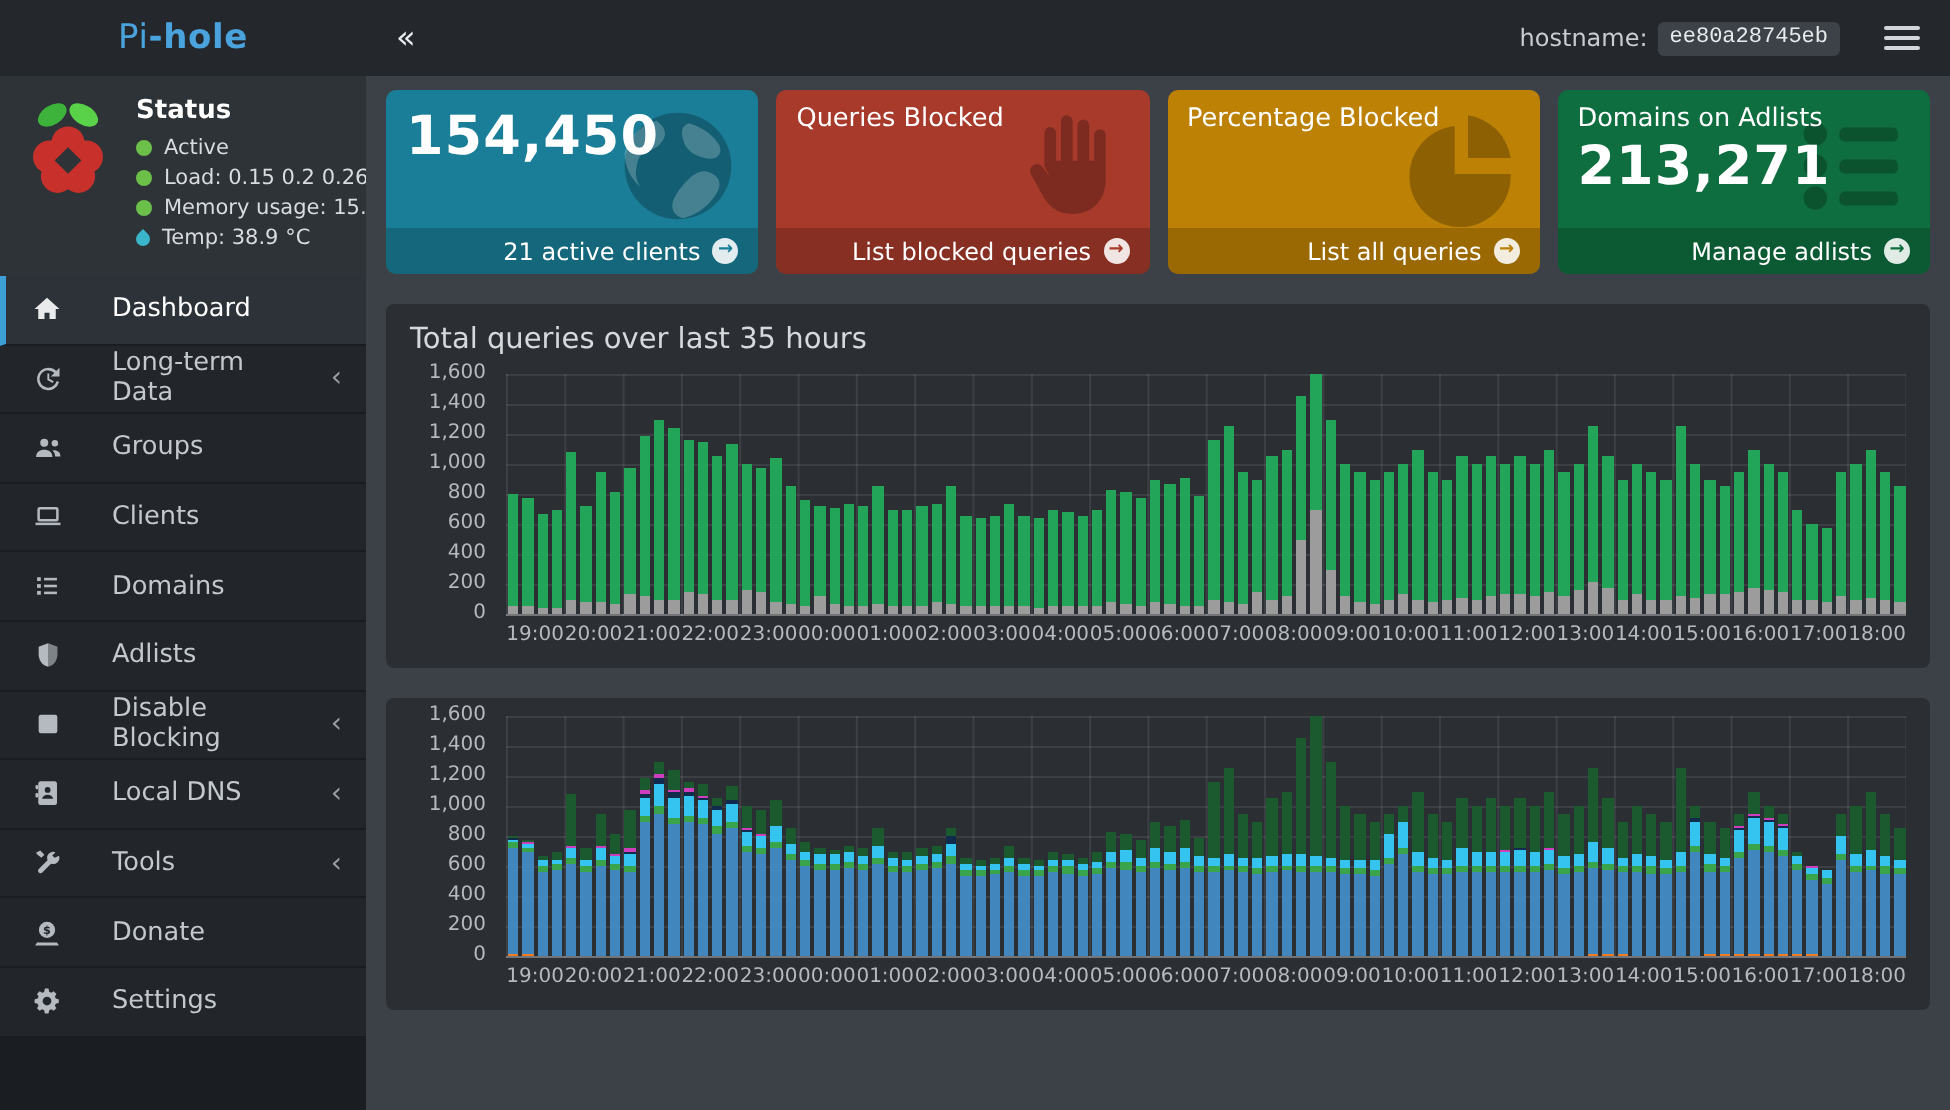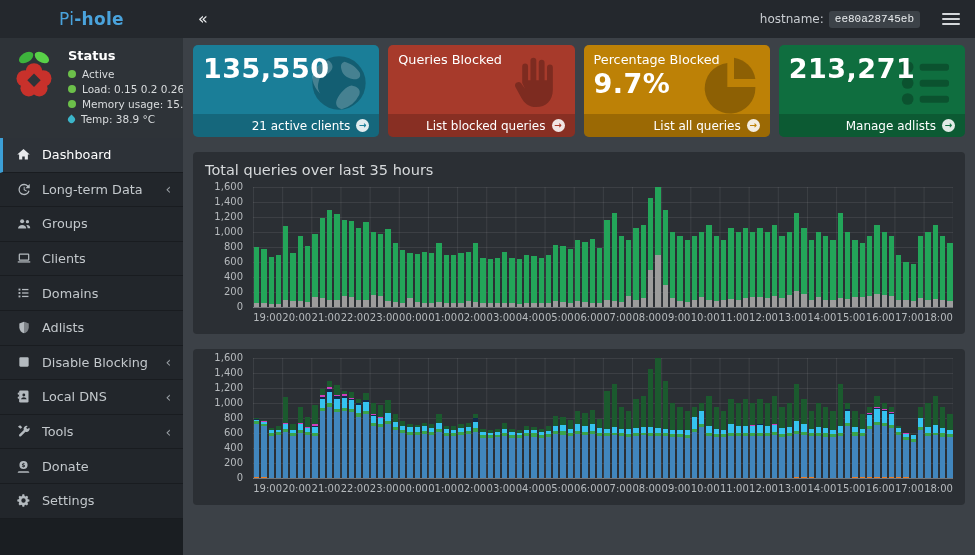--- a/index.html
+++ b/index.html
@@ -8,21 +8,21 @@
   aside{width:183px;flex:0 0 183px;background:#1d2125;display:flex;flex-direction:column;overflow:hidden}
   .brand{height:38px;background:#24282d;display:flex;align-items:center;justify-content:center;color:#4aa3dc;font-size:17px;letter-spacing:.3px;cursor:pointer}
   .brand .bold{font-weight:700}
   .status-box{background:#2e3338;padding:8px 8px 10px 6px;display:flex;gap:6px;align-items:flex-start}
   .status-info{flex:1;min-width:0}
   .status-title{color:#fff;font-weight:700;font-size:13px;margin:2px 0 5px}
   .status-row{display:flex;align-items:center;gap:6px;color:#d9dcde;font-size:10.5px;margin:3px 0;white-space:nowrap}
   .dot{width:8px;height:8px;border-radius:50%;flex:0 0 8px}
   .droplet{width:7px;height:7px;border-radius:0 50% 50% 50%;transform:rotate(45deg);flex:0 0 7px}
   nav{flex:1;background:#1a1e22}
-  .nav-item{height:33.6px;display:flex;align-items:center;gap:10px;padding:0 12px 0 15px;background:#22262b;border-bottom:1px solid #191c20;color:#c3c8cc;cursor:pointer;position:relative;font-size:12.8px}
+  .nav-item{height:33.6px;display:flex;align-items:center;gap:24px;padding:0 12px 0 15px;background:#22262b;border-bottom:1px solid #191c20;color:#c3c8cc;cursor:pointer;position:relative;font-size:12.8px}
   .nav-item.active{background:#2d3238;color:#fff;border-left:3px solid #3c9fd6;padding-left:12px}
   .nav-item .icon{width:17px;display:flex;justify-content:center;color:#b4babf;flex:0 0 17px}
   .nav-item.active .icon{color:#e8eaec}
   .chevron{margin-left:auto;color:#9aa0a5;font-size:14px;line-height:1}
   
   main{flex:1;display:flex;flex-direction:column;min-width:0}
   .topbar{height:38px;flex:0 0 38px;background:#24282d;display:flex;align-items:center;padding:0 15px}
   .collapse-btn{color:#eceeef;font-size:16px;cursor:pointer;line-height:1}
   .topbar-right{margin-left:auto;display:flex;align-items:center;gap:22px}
   .hostname{color:#c9cdd1;font-size:12px;display:flex;align-items:center;gap:5px}
@@ -229,21 +229,21 @@
     </div>
   </div>
   <div class="content">
     <div class="cards">
         <div class="card" style="background: rgb(26, 126, 152);">
           <span class="card-icon"><svg viewBox="0 0 24 24" fill="currentColor">
               <circle cx="12" cy="12" r="10"></circle>
               <path fill="rgba(255,255,255,.22)" d="M8 3.5c2 1.5 2 3 .5 4.5S5 9 4.5 11 3.8 14 5 16c-2-1.8-3-4-3-6.5C2.6 6.7 4.9 4.4 8 3.5zM14 4c2.5.7 4.5 2 5.8 4.2.6 1.9-.8 2.8-2.8 2.3S13.5 9 13 7.2 12.7 4.6 14 4zM17 13c2 .3 3.3 1.6 2.6 3.4A10 10 0 0 1 13 21.8c-1.8-.4-2.6-2-1.7-3.8S15 12.7 17 13z"></path>
             </svg></span>
           <div class="card-body">
-            <div class="card-value">135,550</div>
+            <div class="card-value">154,450</div>
           </div>
           <div class="card-footer">
             <span>21 active clients</span>
             <span class="arrow-circle" style="color: rgb(26, 126, 152);">→</span>
           </div>
         </div>
         <div class="card" style="background: rgb(167, 58, 43);">
           <span class="card-icon"><svg viewBox="0 0 24 24" fill="currentColor">
               <path d="M7.2 12V5.8a1.1 1.1 0 0 1 2.2 0V11h.9V3.6a1.1 1.1 0 0 1 2.2 0V11h.9V4.4a1.1 1.1 0 0 1 2.2 0V11h.9V6.2a1.1 1.1 0 0 1 2.2 0v8.3c0 4-2.6 6.5-6.2 6.5-2.9 0-4.5-1.4-5.7-3.6l-2.2-4a1.3 1.3 0 0 1 2.2-1.3l1.4 2z"></path>
             </svg></span>
@@ -255,37 +255,37 @@
             <span class="arrow-circle" style="color: rgb(167, 58, 43);">→</span>
           </div>
         </div>
         <div class="card" style="background: rgb(189, 129, 6);">
           <span class="card-icon"><svg viewBox="0 0 24 24" fill="currentColor">
               <path d="M13.5 2.5a9.5 9.5 0 0 1 8 8h-8z"></path>
               <path d="M11 4.5A9.5 9.5 0 1 0 21.5 13.5H11z"></path>
             </svg></span>
           <div class="card-body">
             <div class="card-label">Percentage Blocked</div>
-            <div class="card-value">9.7%</div>
           </div>
           <div class="card-footer">
             <span>List all queries</span>
             <span class="arrow-circle" style="color: rgb(189, 129, 6);">→</span>
           </div>
         </div>
         <div class="card" style="background: rgb(15, 110, 63);">
           <span class="card-icon"><svg viewBox="0 0 24 24" fill="currentColor">
               <circle cx="5.5" cy="6" r="2.2"></circle>
               <circle cx="5.5" cy="12" r="2.2"></circle>
               <circle cx="5.5" cy="18" r="2.2"></circle>
               <rect x="10" y="4.8" width="11" height="2.6" rx="1"></rect>
               <rect x="10" y="10.8" width="11" height="2.6" rx="1"></rect>
               <rect x="10" y="16.8" width="11" height="2.6" rx="1"></rect>
             </svg></span>
           <div class="card-body">
+            <div class="card-label">Domains on Adlists</div>
             <div class="card-value">213,271</div>
           </div>
           <div class="card-footer">
             <span>Manage adlists</span>
             <span class="arrow-circle" style="color: rgb(15, 110, 63);">→</span>
           </div>
         </div>
       </div>
 
     <div class="panel">

